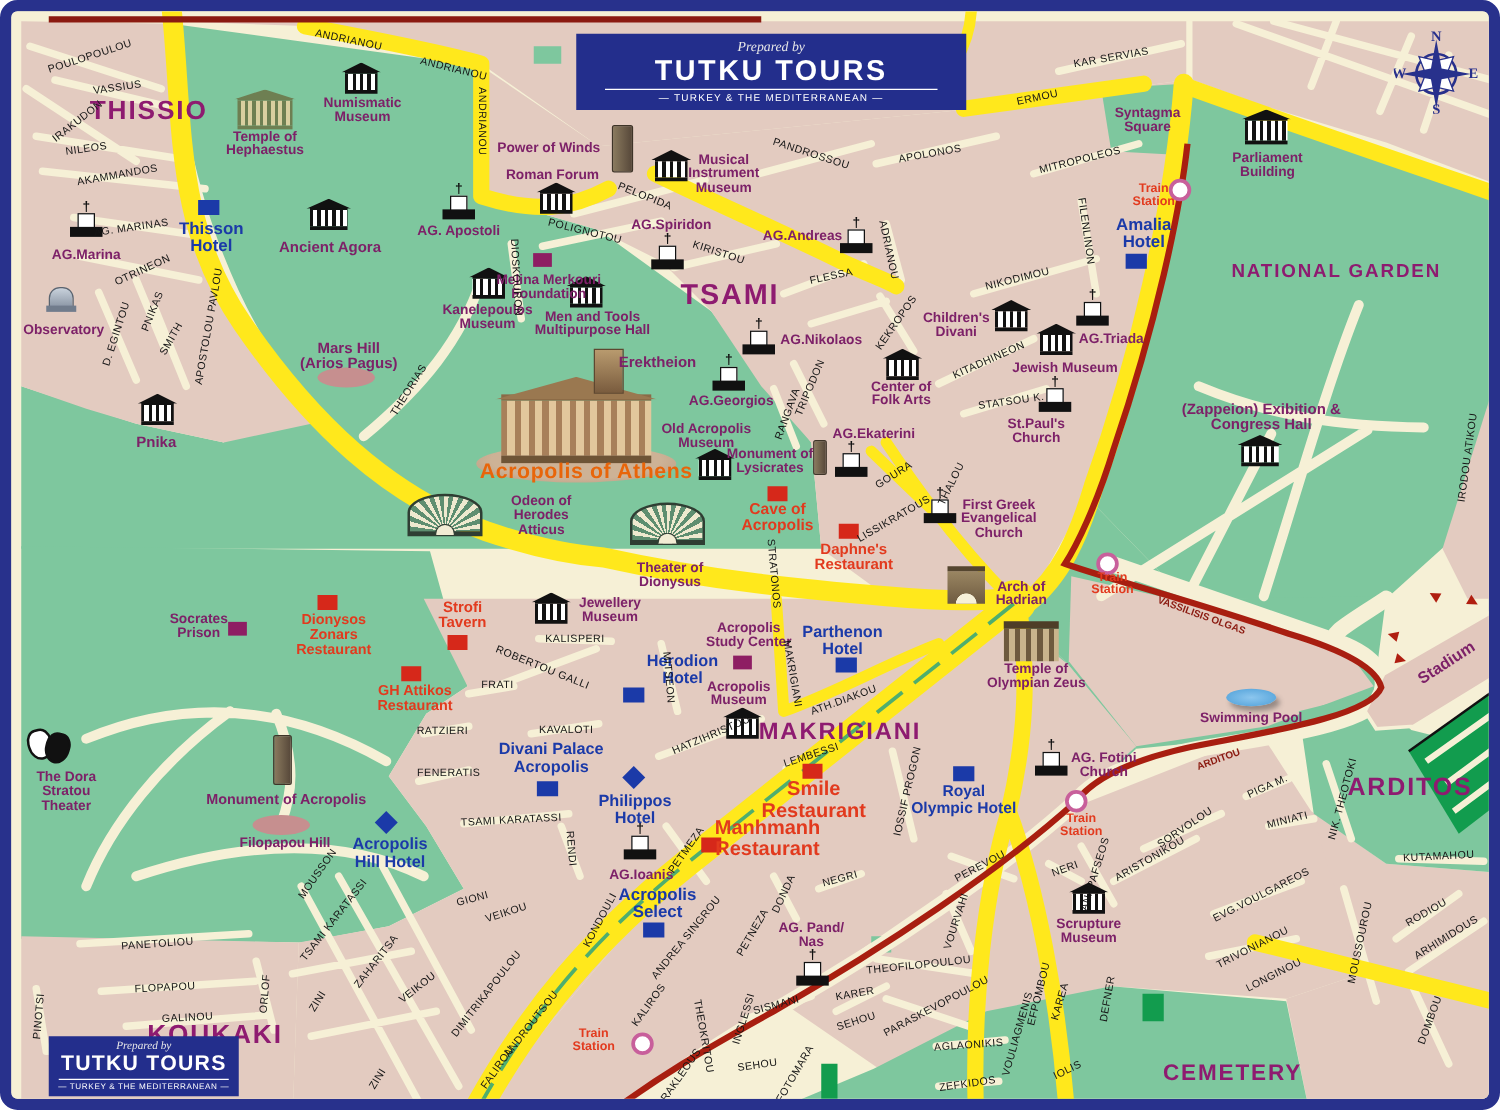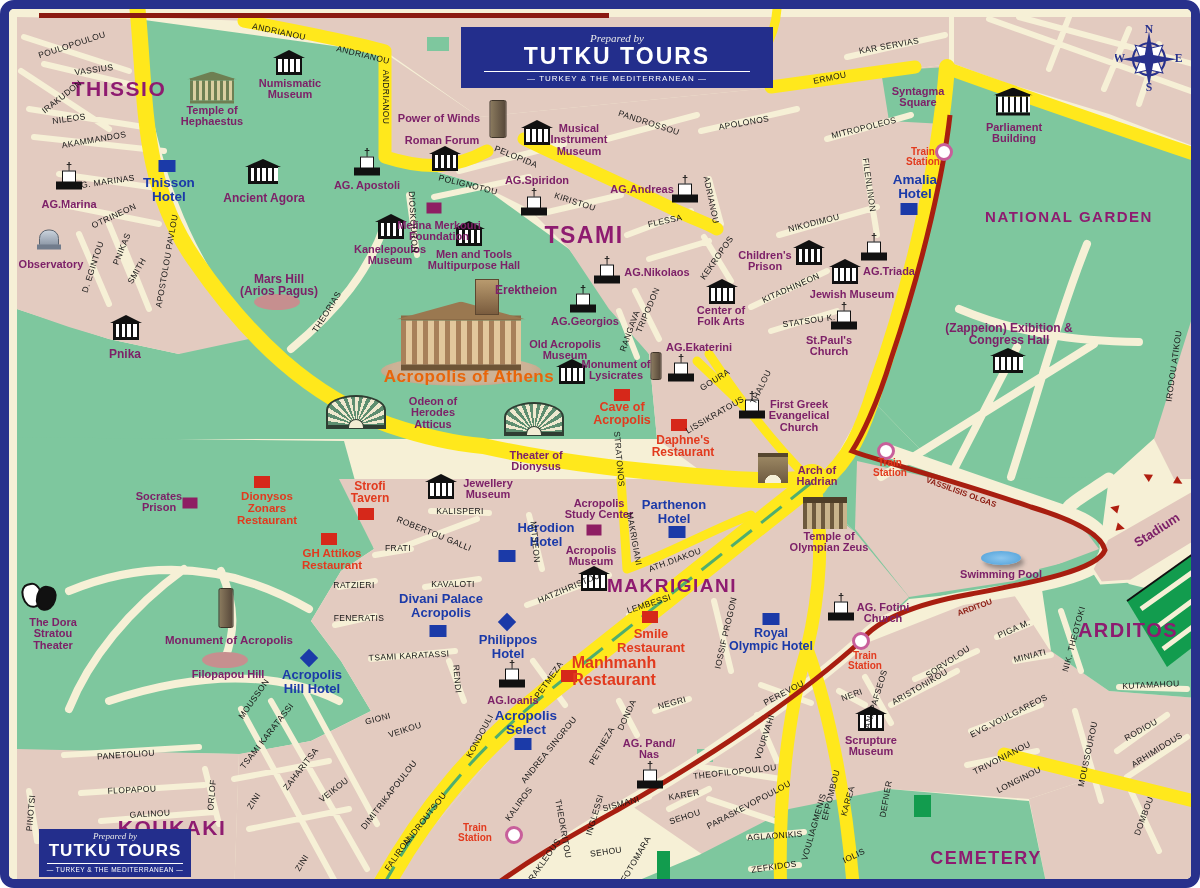--- a/index.html
+++ b/index.html
@@ -215,21 +215,21 @@
       <div class="lb k-poi" style="left: 358px; top: 177px; transform: translate(-50%, -50%) rotate(0deg);">AG. Apostoli</div>
       <div class="lb k-poi" style="left: 255px; top: 189px; transform: translate(-50%, -50%) rotate(0deg); font-size: 12px;">Ancient Agora</div>
       <div class="lb k-poi" style="left: 60px; top: 196px; transform: translate(-50%, -50%) rotate(0deg);">AG.Marina</div>
       <div class="lb k-poi" style="left: 42px; top: 256px; transform: translate(-50%, -50%) rotate(0deg);">Observatory</div>
       <div class="lb k-poi" style="left: 116px; top: 345px; transform: translate(-50%, -50%) rotate(0deg); font-size: 12px;">Pnika</div>
       <div class="lb k-poi" style="left: 270px; top: 276px; transform: translate(-50%, -50%) rotate(0deg); font-size: 12px;">Mars Hill
 (Arios Pagus)</div>
       <div class="lb k-poi" style="left: 517px; top: 281px; transform: translate(-50%, -50%) rotate(0deg); font-size: 12px;">Erektheion</div>
       <div class="lb k-poi" style="left: 648px; top: 264px; transform: translate(-50%, -50%) rotate(0deg);">AG.Nikolaos</div>
       <div class="lb k-poi" style="left: 756px; top: 252px; transform: translate(-50%, -50%) rotate(0deg);">Children's
-Prison</div>
+Divani</div>
       <div class="lb k-poi" style="left: 880px; top: 263px; transform: translate(-50%, -50%) rotate(0deg);">AG.Triada</div>
       <div class="lb k-poi" style="left: 843px; top: 286px; transform: translate(-50%, -50%) rotate(0deg);">Jewish Museum</div>
       <div class="lb k-poi" style="left: 712px; top: 307px; transform: translate(-50%, -50%) rotate(0deg);">Center of
 Folk Arts</div>
       <div class="lb k-poi" style="left: 576px; top: 313px; transform: translate(-50%, -50%) rotate(0deg);">AG.Georgios</div>
       <div class="lb k-poi" style="left: 556px; top: 341px; transform: translate(-50%, -50%) rotate(0deg);">Old Acropolis
 Museum</div>
       <div class="lb k-poi" style="left: 607px; top: 361px; transform: translate(-50%, -50%) rotate(0deg);">Monument of
 Lysicrates</div>
       <div class="lb k-poi" style="left: 690px; top: 339px; transform: translate(-50%, -50%) rotate(0deg);">AG.Ekaterini</div>
@@ -294,21 +294,21 @@
 Olympic Hotel</div>
       <div class="lb k-rest" style="left: 674px; top: 437px; transform: translate(-50%, -50%) rotate(0deg); font-size: 12px;">Daphne's
 Restaurant</div>
       <div class="lb k-rest" style="left: 258px; top: 500px; transform: translate(-50%, -50%) rotate(0deg);">Dionysos
 Zonars
 Restaurant</div>
       <div class="lb k-rest" style="left: 361px; top: 483px; transform: translate(-50%, -50%) rotate(0deg); font-size: 12px;">Strofi
 Tavern</div>
       <div class="lb k-rest" style="left: 323px; top: 551px; transform: translate(-50%, -50%) rotate(0deg);">GH Attikos
 Restaurant</div>
-      <div class="lb k-rest" style="left: 642px; top: 632px; transform: translate(-50%, -50%) rotate(0deg); font-size: 13px;">Smile
+      <div class="lb k-rest" style="left: 642px; top: 632px; transform: translate(-50%, -50%) rotate(0deg); font-size: 16px;">Smile
 Restaurant</div>
       <div class="lb k-rest" style="left: 605px; top: 663px; transform: translate(-50%, -50%) rotate(0deg); font-size: 16px;">Manhmanh
 Restaurant</div>
       <div class="lb k-rest" style="left: 613px; top: 405px; transform: translate(-50%, -50%) rotate(0deg); font-size: 12.5px;">Cave of
 Acropolis</div>
       <div class="lb k-rest" style="left: 914px; top: 148px; transform: translate(-50%, -50%) rotate(0deg); font-size: 10px;">Train
 Station</div>
       <div class="lb k-rest" style="left: 881px; top: 459px; transform: translate(-50%, -50%) rotate(0deg); font-size: 10px;">Train
 Station</div>
       <div class="lb k-rest" style="left: 856px; top: 652px; transform: translate(-50%, -50%) rotate(0deg); font-size: 10px;">Train

